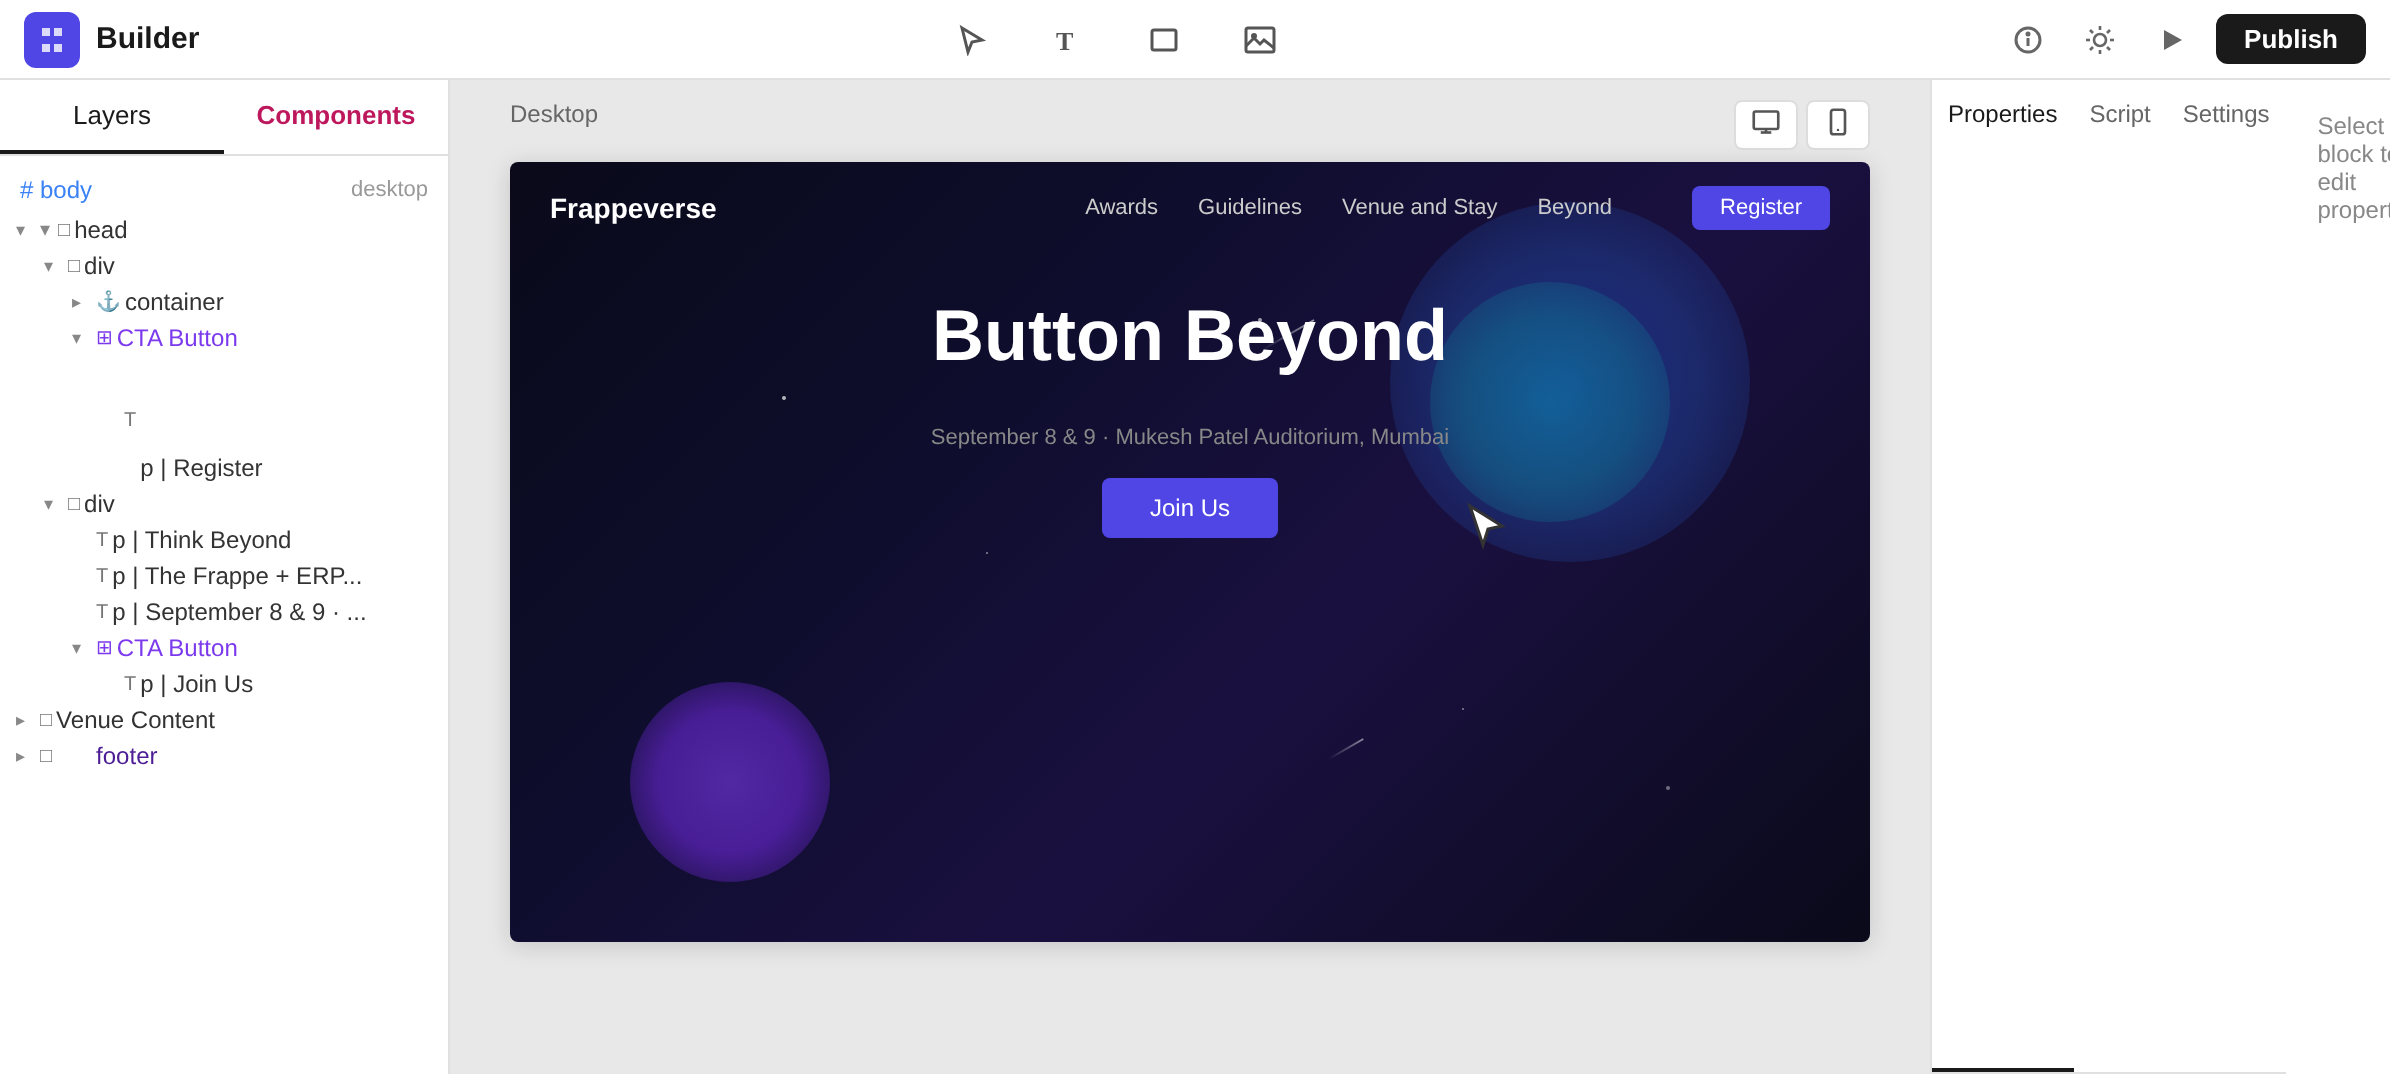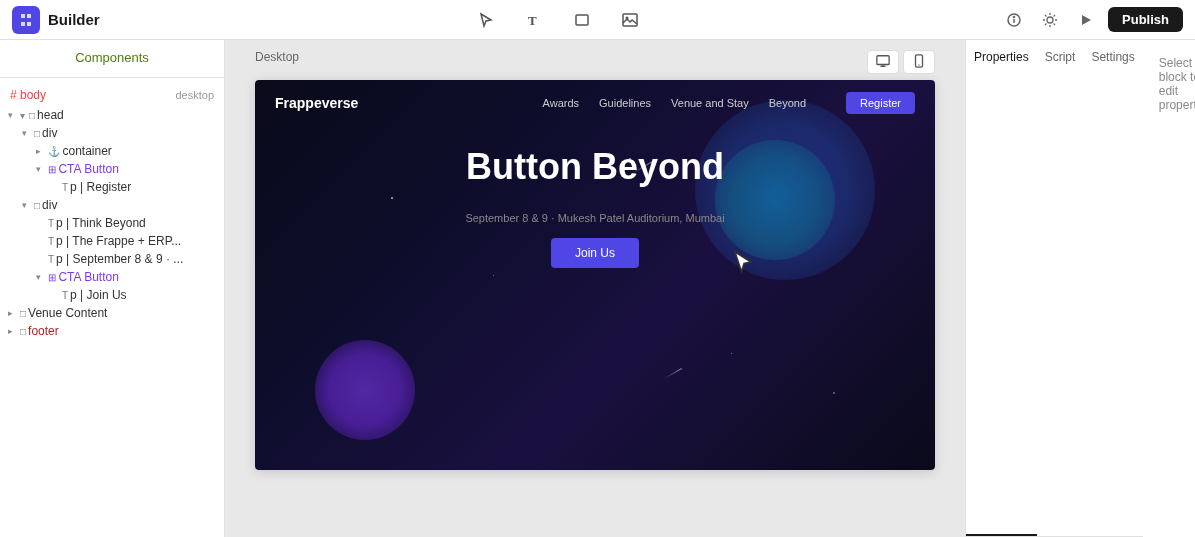--- a/index.html
+++ b/index.html
@@ -19,21 +19,21 @@
     .topbar-right { display: flex; align-items: center; gap: 8px; }
     .icon-btn { background: none; border: none; cursor: pointer; padding: 4px 6px; color: #555; border-radius: 4px; display: flex; align-items: center; }
     .publish-btn { background: #1a1a1a; color: #fff; border: none; border-radius: 6px; padding: 5px 14px; font-size: 13px; font-weight: 600; cursor: pointer; }
 
     
     .main-area { display: flex; flex: 1; overflow: hidden; }
 
     
     .sidebar { width: 225px; background: #fff; border-right: 1px solid #e0e0e0; display: flex; flex-direction: column; flex-shrink: 0; }
     .sidebar-tabs { display: flex; border-bottom: 1px solid #e0e0e0; }
-    .sidebar-tab { flex: 1; padding: 10px 8px; text-align: center; font-size: 13px; cursor: pointer; color: #4d7c0f; border-bottom: 2px solid transparent; }
+    .sidebar-tab { flex: 1; padding: 10px 8px; text-align: center; font-size: 13px; cursor: pointer; color: #be185d; border-bottom: 2px solid transparent; font-weight: bold; }
     .sidebar-tab.active { color: #1a1a1a; border-bottom: 2px solid #1a1a1a; font-weight: 500; }
     .sidebar-content { flex: 1; overflow-y: auto; padding: 6px 0; }
 
     
     .layer-header { display: flex; align-items: center; justify-content: space-between; padding: 4px 10px; font-size: 12px; color: #666; }
 
     
     .canvas-area { flex: 1; background: #e8e8e8; display: flex; flex-direction: column; align-items: center; padding: 10px; overflow: auto; position: relative; }
     .canvas-label { font-size: 12px; color: #666; align-self: flex-start; margin-bottom: 8px; margin-left: 4px; }
     .canvas-frame { background: #fff; width: 680px; min-height: 390px; border-radius: 4px; overflow: hidden; box-shadow: 0 2px 12px rgba(0,0,0,0.15); position: relative; }
@@ -137,25 +137,26 @@
         </svg>
     </button>
     <button class="publish-btn">Publish</button>
   </div>
 </div>
 
 <div class="main-area">
 
   <div class="sidebar">
     <div class="sidebar-tabs">
+      <div class="sidebar-tab active">Layers</div>
       <div class="sidebar-tab">Components</div>
     </div>
     <div class="sidebar-content">
       <div class="layer-header">
-        <span style="font-size:12px;color:#ef4444;font-weight:500;"># body</span>
+        <span style="font-size:12px;color:#3b82f6;font-weight:500;"># body</span>
         <span style="font-size:11px;color:#999;">desktop</span>
       </div>
 
       <div class="layer-row" style="padding-left:8px;">
         <span style="width:10px;font-size:9px;color:#888;">▾</span>
         <span style="font-size:10px;color:#888;margin:0 2px;">▾</span>
         <span style="font-size:10px;color:#777;margin:0 2px;">□</span>
         <span style="font-size:12px;color:#333;">head</span>
       </div>
 
@@ -173,21 +174,21 @@
 
       <div class="layer-row" style="padding-left:36px;">
         <span style="width:10px;font-size:9px;color:#888;">▾</span>
         <span style="font-size:10px;color:#7c3aed;margin:0 2px;">⊞</span>
         <span style="font-size:12px;color:#7c3aed;">CTA Button</span>
       </div>
 
       <div class="layer-row" style="padding-left:50px;">
         <span style="width:10px;"></span>
         <span style="font-size:10px;color:#777;margin:0 2px;">T</span>
-        <span style="font-size:12px;color:#333;">p | Register</span>
+        <span style="font-size:12px;color:#333;margin-top:47px;">p | Register</span>
       </div>
 
       <div class="layer-row" style="padding-left:22px;">
         <span style="width:10px;font-size:9px;color:#888;">▾</span>
         <span style="font-size:10px;color:#777;margin:0 2px;">□</span>
         <span style="font-size:12px;color:#333;">div</span>
       </div>
 
       <div class="layer-row" style="padding-left:36px;">
         <span style="width:10px;"></span>
@@ -221,21 +222,21 @@
 
       <div class="layer-row" style="padding-left:8px;">
         <span style="width:10px;font-size:9px;color:#888;">▸</span>
         <span style="font-size:10px;color:#777;margin:0 2px;">□</span>
         <span style="font-size:12px;color:#333;">Venue Content</span>
       </div>
 
       <div class="layer-row" style="padding-left:8px;">
         <span style="width:10px;font-size:9px;color:#888;">▸</span>
         <span style="font-size:10px;color:#777;margin:0 2px;">□</span>
-        <span style="font-size:12px;color:#b91c1c;">footer</span>
+        <span style="font-size:12px;color:#4c1d95;margin-left:20px;">footer</span>
       </div>
     </div>
   </div>
 
   <div class="canvas-area">
 
     <div style="display:flex;align-items:center;justify-content:space-between;width:680px;margin-bottom:6px;">
       <span class="canvas-label" style="margin:0;">Desktop</span>
       <div style="display:flex;gap:4px;">
         <button class="view-btn">

